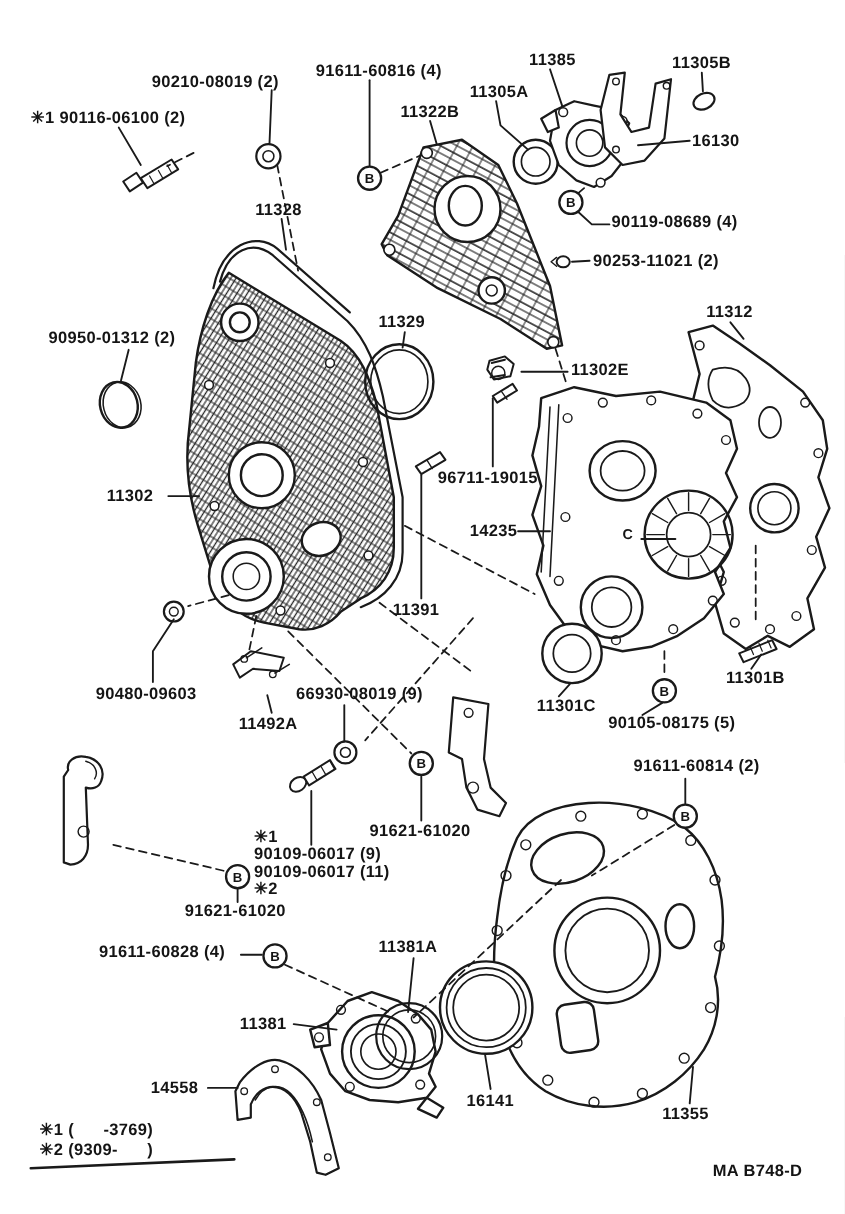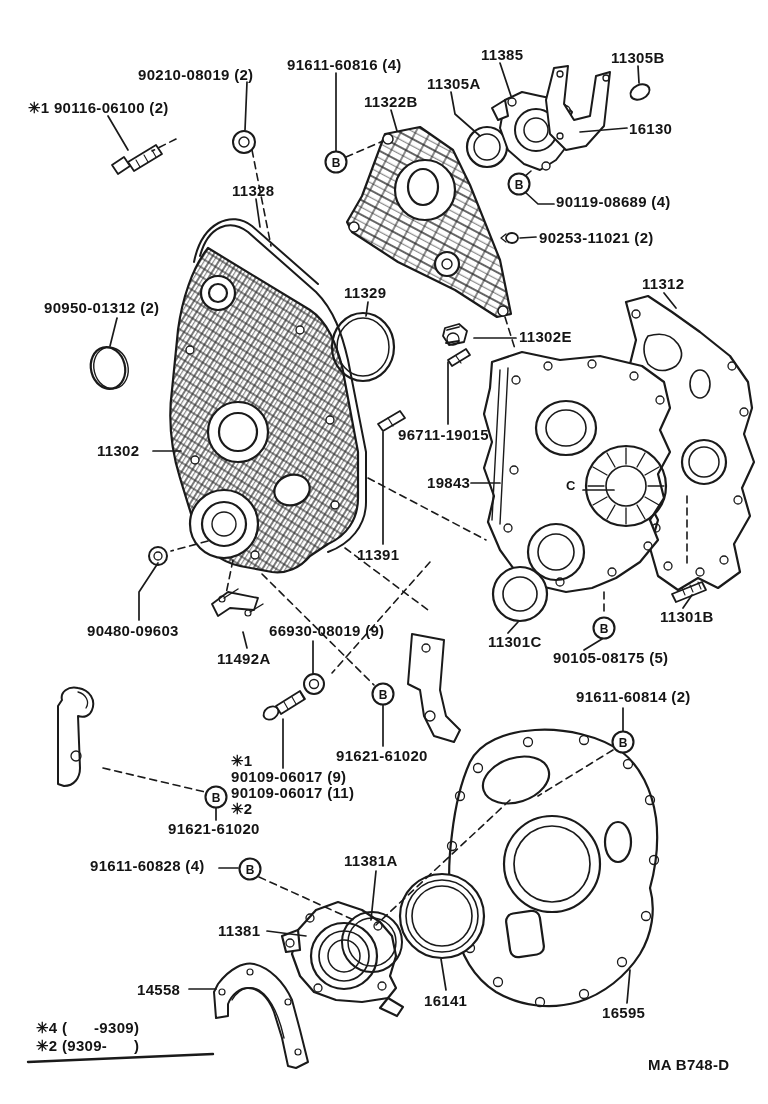--- a/index.html
+++ b/index.html
@@ -389,39 +389,39 @@
 <div class="lbl" style="left:629px;top:121px">16130</div>
 <div class="lbl" style="left:556px;top:194px">90119-08689 (4)</div>
 <div class="lbl" style="left:539px;top:230px">90253-11021 (2)</div>
 <div class="lbl" style="left:232px;top:183px">11328</div>
 <div class="lbl" style="left:642px;top:276px">11312</div>
 <div class="lbl" style="left:44px;top:300px">90950-01312 (2)</div>
 <div class="lbl" style="left:344px;top:285px">11329</div>
 <div class="lbl" style="left:519px;top:329px">11302E</div>
 <div class="lbl" style="left:398px;top:427px">96711-19015</div>
 <div class="lbl" style="left:97px;top:443px">11302</div>
-<div class="lbl" style="left:427px;top:475px">19843</div>
+<div class="lbl" style="left:427px;top:475px">14235</div>
 <div class="lbl small" style="left:566px;top:478px">C</div>
 <div class="lbl" style="left:357px;top:547px">11391</div>
 <div class="lbl" style="left:660px;top:609px">11301B</div>
 <div class="lbl" style="left:87px;top:623px">90480-09603</div>
 <div class="lbl" style="left:217px;top:651px">11492A</div>
 <div class="lbl" style="left:269px;top:623px">66930-08019 (9)</div>
 <div class="lbl" style="left:488px;top:634px">11301C</div>
 <div class="lbl" style="left:553px;top:650px">90105-08175 (5)</div>
 <div class="lbl" style="left:576px;top:689px">91611-60814 (2)</div>
 <div class="lbl" style="left:336px;top:748px">91621-61020</div>
 <div class="lbl" style="left:231px;top:753px">✳1</div>
 <div class="lbl" style="left:231px;top:769px">90109-06017 (9)</div>
 <div class="lbl" style="left:231px;top:785px">90109-06017 (11)</div>
 <div class="lbl" style="left:231px;top:801px">✳2</div>
 <div class="lbl" style="left:168px;top:821px">91621-61020</div>
 <div class="lbl" style="left:90px;top:858px">91611-60828 (4)</div>
 <div class="lbl" style="left:344px;top:853px">11381A</div>
 <div class="lbl" style="left:218px;top:923px">11381</div>
 <div class="lbl" style="left:137px;top:982px">14558</div>
 <div class="lbl" style="left:424px;top:993px">16141</div>
-<div class="lbl" style="left:602px;top:1005px">16595</div>
-<div class="lbl" style="left:36px;top:1020px">✳4 (      -9309)</div>
+<div class="lbl" style="left:602px;top:1005px">11355</div>
+<div class="lbl" style="left:36px;top:1020px">✳1 (      -3769)</div>
 <div class="lbl" style="left:36px;top:1038px">✳2 (9309-      )</div>
 <div class="lbl" style="left:648px;top:1057px">MA B748-D</div>
 
 </div>
 
 </body></html>

